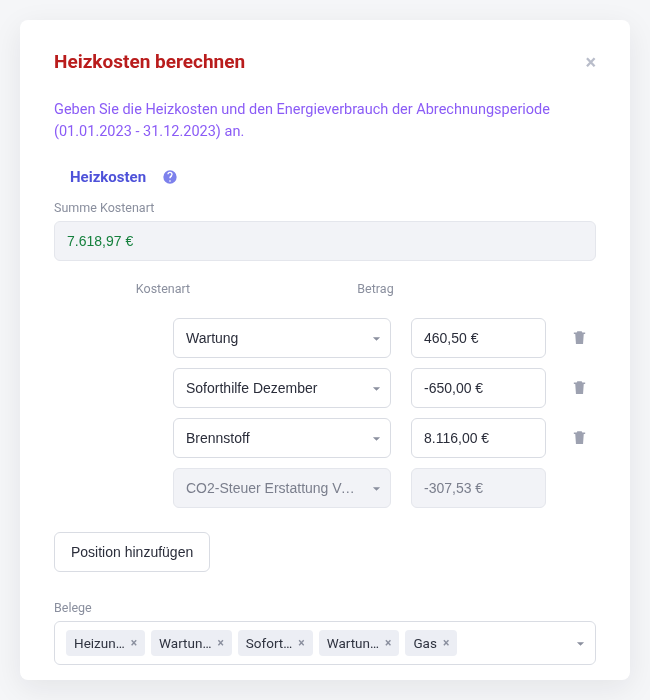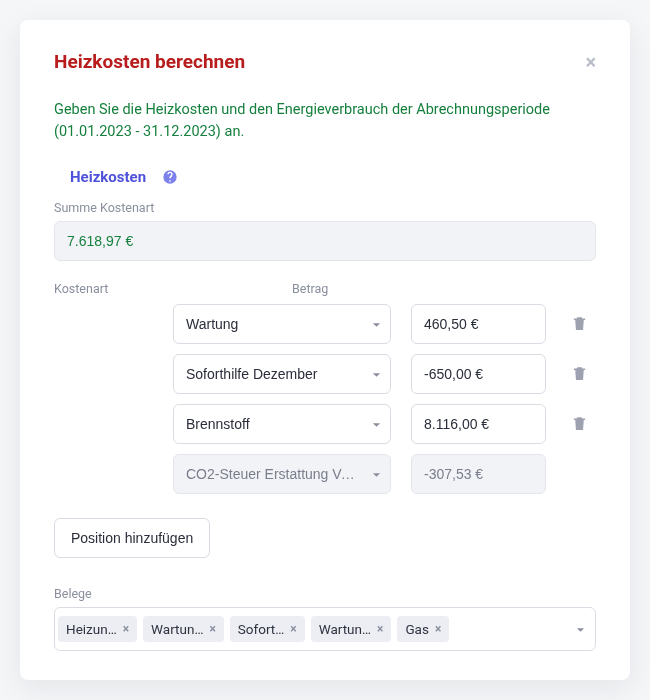--- a/index.html
+++ b/index.html
@@ -34,21 +34,21 @@
   }
   .close-btn {
     color: #b9bdca;
     font-size: 20px;
     font-weight: 700;
     cursor: pointer;
     line-height: 1;
   }
   .intro {
     font-size: 14.5px;
-    color: #15803d;
+    color: #8b5cf6;
     line-height: 1.55;
     margin-bottom: 24px;
   }
   .section-title-row {
     display: flex;
     align-items: center;
     gap: 16px;
     margin-bottom: 14px;
     margin-left: 16px;
   }
@@ -81,22 +81,23 @@
     background: #fff;
   }
   .text-input[readonly] {
     background: #f2f3f7;
     color: #15803d;
     border-color: #e4e6ec;
   }
   .sum-block { margin-bottom: 20px; }
   .cols-header {
     display: flex;
-    gap: 20px;
-    margin-bottom: 2px;
+    gap: 36px;
+    margin-bottom: 16px;
+    text-align: center;
   }
   .col-type { flex: 0 0 218px; }
   .col-amount { flex: 0 0 135px; }
   .col-trash { flex: 0 0 30px; }
   .cost-row {
     display: flex;
     gap: 20px;
     align-items: center;
     margin-bottom: 10px;
     justify-content: flex-end;
@@ -137,21 +138,21 @@
     background: #fff;
     font-size: 14px;
     color: #2a2d3a;
     cursor: pointer;
   }
   .belege-block { margin-top: 28px; }
   .chips-container {
     border: 1px solid #d9dce3;
     border-radius: 6px;
     background:#fff;
-    padding: 6px 3px;
+    padding: 6px 11px;
     display:flex;
     align-items:center;
     gap:6px;
     min-height:44px;
     overflow:hidden;
     position: relative;
   }
   .chip {
     display:inline-flex;
     align-items:center;

